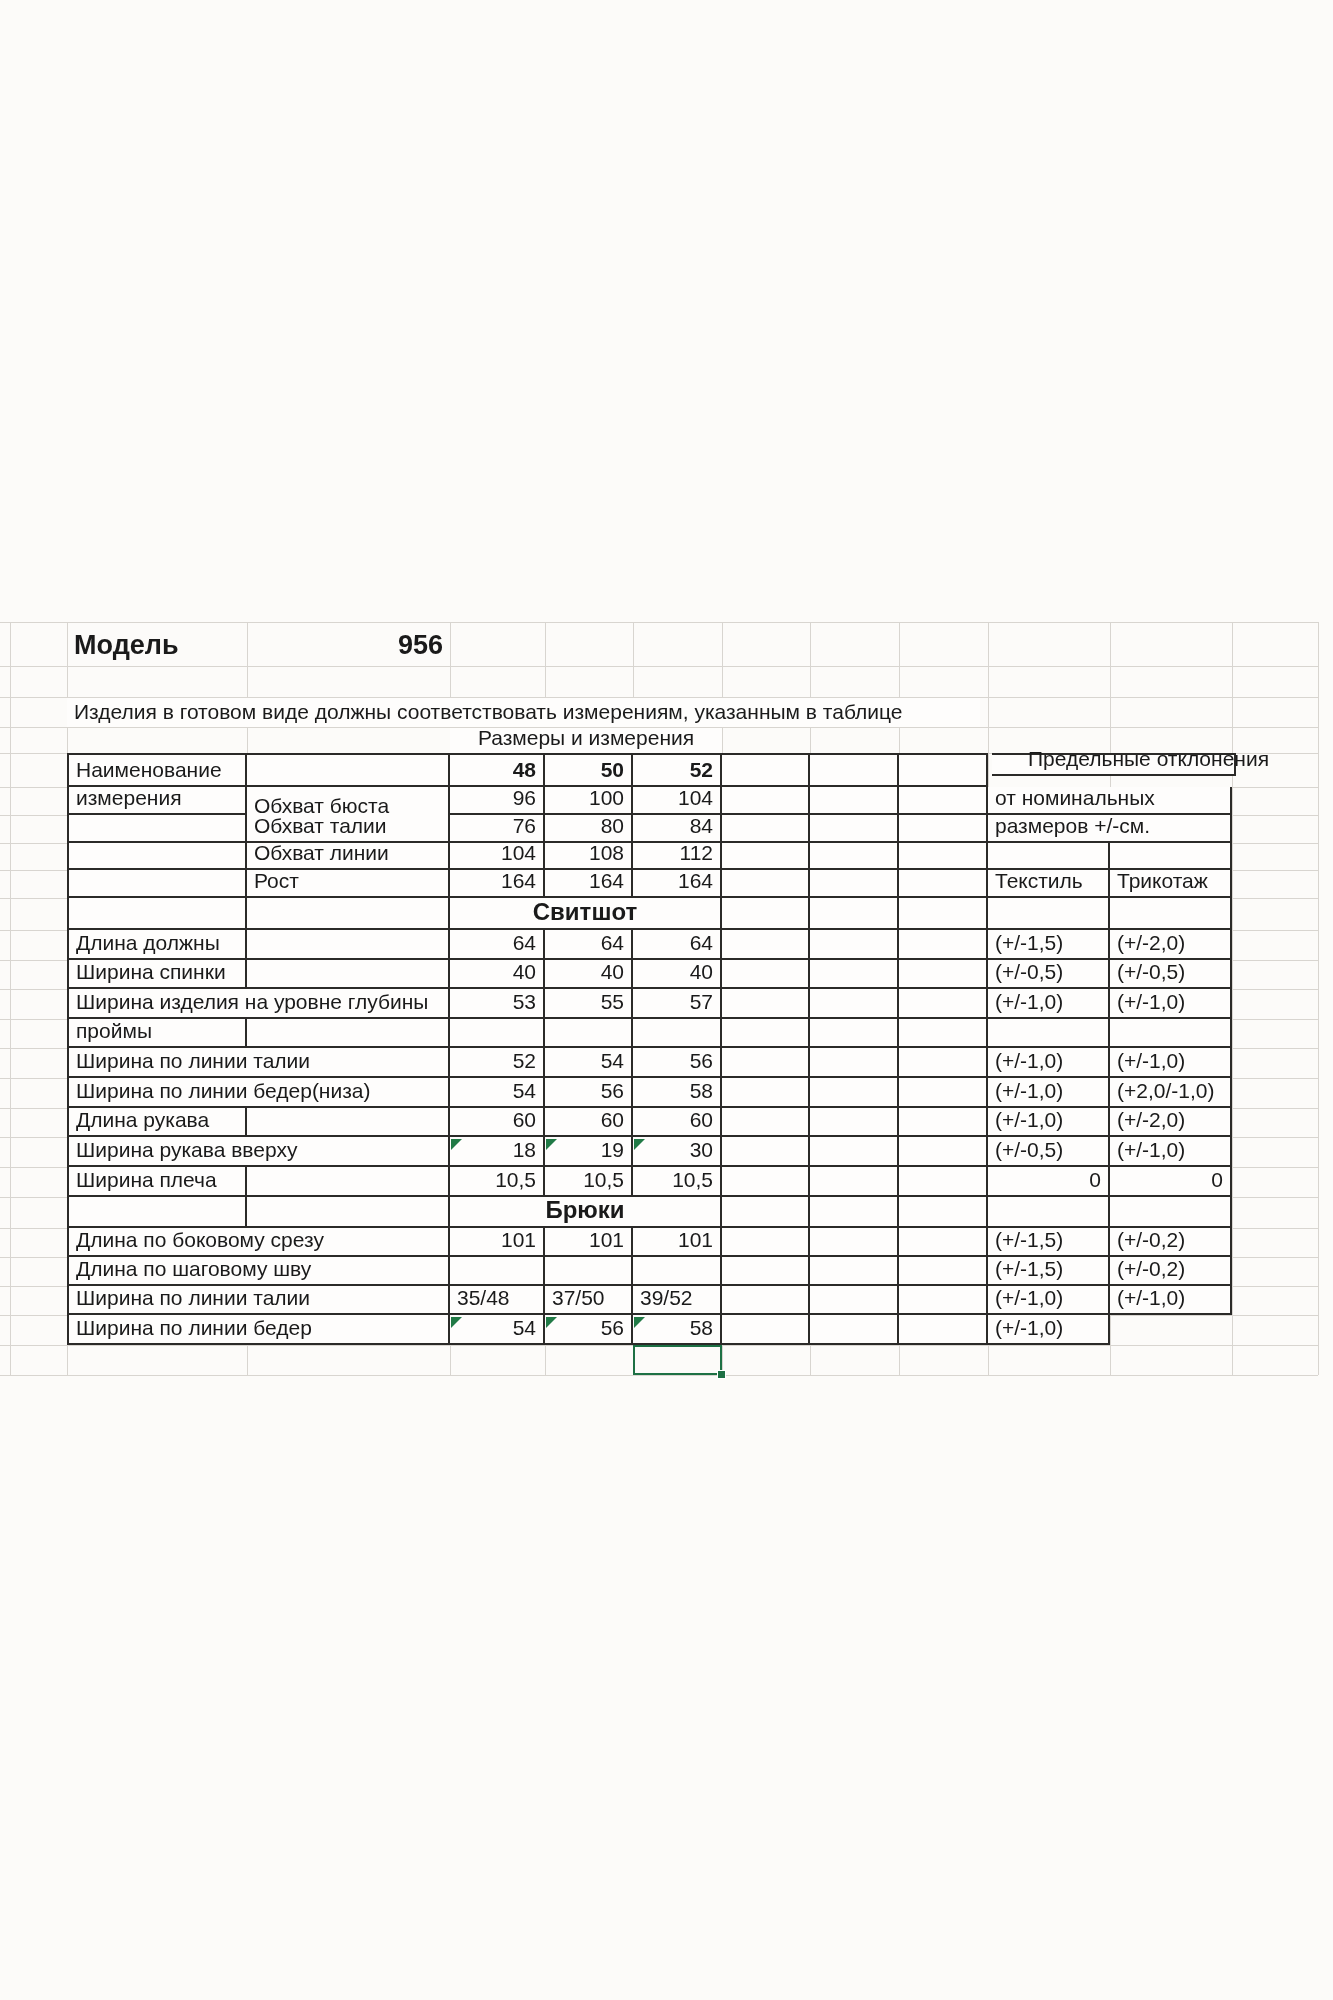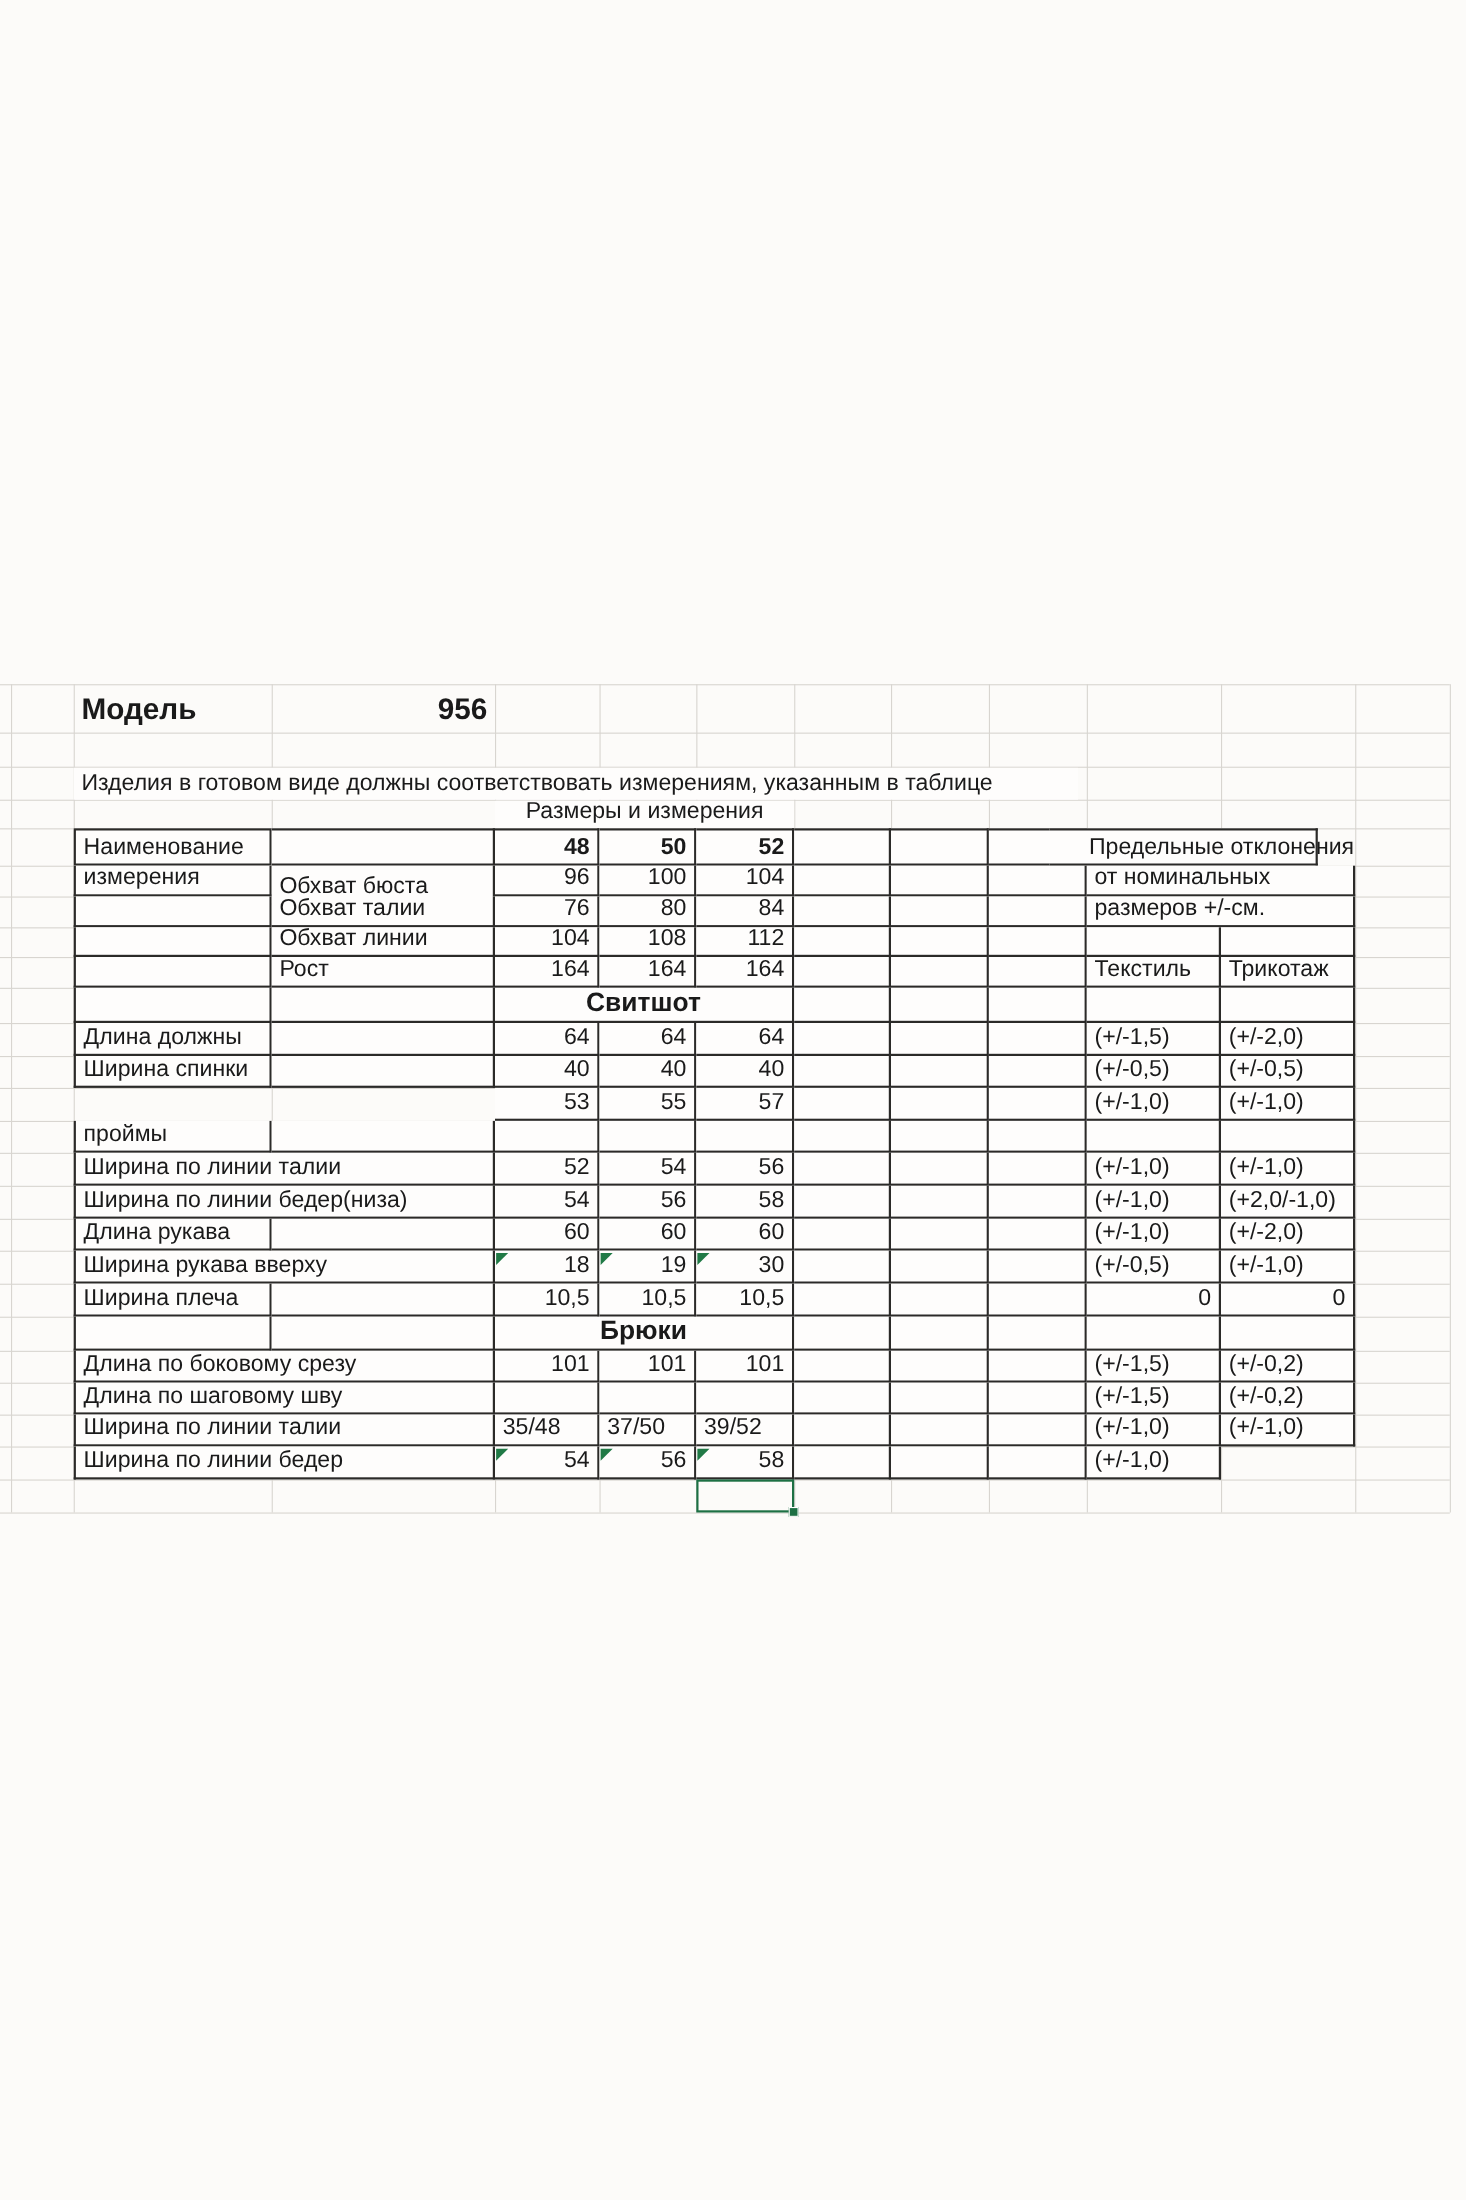--- a/index.html
+++ b/index.html
@@ -72,21 +72,21 @@
     <div class="cell plain bg" style="left: 67px; top: 698px; width: 913px; height: 29px;">Изделия в готовом виде должны соответствовать измерениям, указанным в таблице</div>
     <div class="cell plain bg center" style="left: 450px; top: 728px; width: 272px; height: 25px;">Размеры и измерения</div>
     <div class="cell bl bt" style="left: 67px; top: 753px; width: 180px; height: 34px;">Наименование</div>
     <div class="cell  bt" style="left: 247px; top: 753px; width: 203px; height: 34px;"></div>
     <div class="cell right bold bt" style="left: 450px; top: 753px; width: 95px; height: 34px;">48</div>
     <div class="cell right bold bt" style="left: 545px; top: 753px; width: 88px; height: 34px;">50</div>
     <div class="cell right bold bt" style="left: 633px; top: 753px; width: 89px; height: 34px;">52</div>
     <div class="cell  bt" style="left: 722px; top: 753px; width: 88px; height: 34px;"></div>
     <div class="cell  bt" style="left: 810px; top: 753px; width: 89px; height: 34px;"></div>
     <div class="cell  bt" style="left: 899px; top: 753px; width: 89px; height: 34px;"></div>
-    <div class="cell  bt" style="left: 954px; top: 753px; width: 244px; height: 34px; padding-left: 36px;">Предельные отклонения</div>
+    <div class="cell  bt" style="left: 992px; top: 753px; width: 244px; height: 23px; padding-left: 36px;">Предельные отклонения</div>
     <div class="cell bl" style="left: 67px; top: 787px; width: 180px; height: 28px;">измерения</div>
     <div class="cell " style="left: 247px; top: 787px; width: 203px; height: 36px;">Обхват бюста</div>
     <div class="cell right" style="left: 450px; top: 787px; width: 95px; height: 28px;">96</div>
     <div class="cell right" style="left: 545px; top: 787px; width: 88px; height: 28px;">100</div>
     <div class="cell right" style="left: 633px; top: 787px; width: 89px; height: 28px;">104</div>
     <div class="cell " style="left: 722px; top: 787px; width: 88px; height: 28px;"></div>
     <div class="cell " style="left: 810px; top: 787px; width: 89px; height: 28px;"></div>
     <div class="cell " style="left: 899px; top: 787px; width: 89px; height: 28px;"></div>
     <div class="cell " style="left: 988px; top: 787px; width: 244px; height: 28px;">от номинальных</div>
     <div class="cell bl" style="left: 67px; top: 815px; width: 180px; height: 28px;"></div>
@@ -139,20 +139,21 @@
     <div class="cell bl" style="left: 67px; top: 960px; width: 180px; height: 29px;">Ширина спинки</div>
     <div class="cell " style="left: 247px; top: 960px; width: 203px; height: 29px;"></div>
     <div class="cell right" style="left: 450px; top: 960px; width: 95px; height: 29px;">40</div>
     <div class="cell right" style="left: 545px; top: 960px; width: 88px; height: 29px;">40</div>
     <div class="cell right" style="left: 633px; top: 960px; width: 89px; height: 29px;">40</div>
     <div class="cell " style="left: 722px; top: 960px; width: 88px; height: 29px;"></div>
     <div class="cell " style="left: 810px; top: 960px; width: 89px; height: 29px;"></div>
     <div class="cell " style="left: 899px; top: 960px; width: 89px; height: 29px;"></div>
     <div class="cell " style="left: 988px; top: 960px; width: 122px; height: 29px;">(+/-0,5)</div>
     <div class="cell " style="left: 1110px; top: 960px; width: 122px; height: 29px;">(+/-0,5)</div>
+    <div class="cell bl" style="left: 67px; top: 989px; width: 383px; height: 30px;">Ширина изделия на уровне глубины</div>
     <div class="cell right" style="left: 450px; top: 989px; width: 95px; height: 30px;">53</div>
     <div class="cell right" style="left: 545px; top: 989px; width: 88px; height: 30px;">55</div>
     <div class="cell right" style="left: 633px; top: 989px; width: 89px; height: 30px;">57</div>
     <div class="cell " style="left: 722px; top: 989px; width: 88px; height: 30px;"></div>
     <div class="cell " style="left: 810px; top: 989px; width: 89px; height: 30px;"></div>
     <div class="cell " style="left: 899px; top: 989px; width: 89px; height: 30px;"></div>
     <div class="cell " style="left: 988px; top: 989px; width: 122px; height: 30px;">(+/-1,0)</div>
     <div class="cell " style="left: 1110px; top: 989px; width: 122px; height: 30px;">(+/-1,0)</div>
     <div class="cell bl" style="left: 67px; top: 1019px; width: 180px; height: 29px;">проймы</div>
     <div class="cell " style="left: 247px; top: 1019px; width: 203px; height: 29px;"></div>

